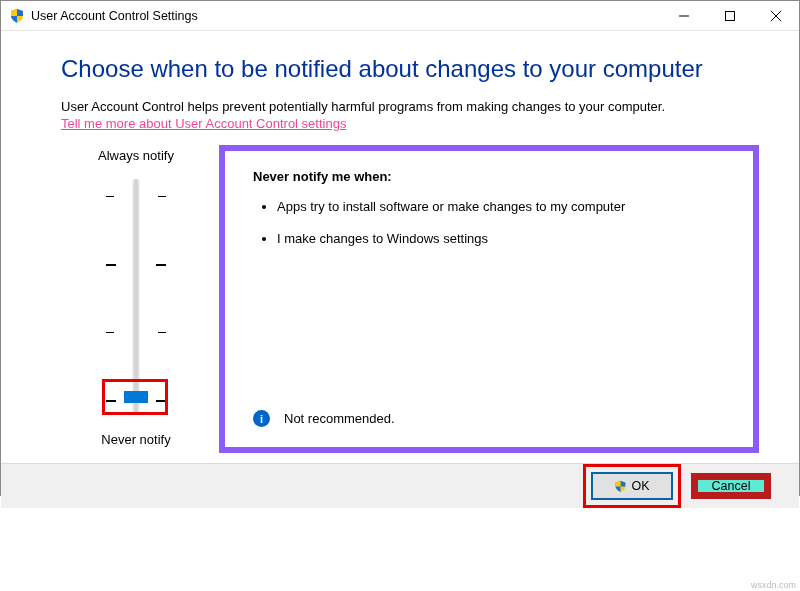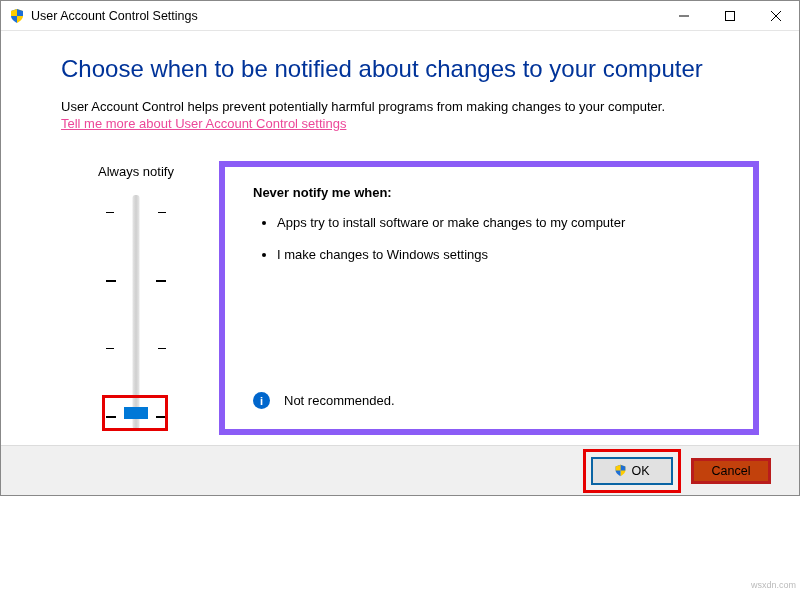--- a/index.html
+++ b/index.html
@@ -58,21 +58,21 @@
     }
     .link {
       color: #ec4899;
       text-decoration: underline;
       font-size: 13px;
       cursor: pointer;
       display: inline-block;
     }
     .middle {
       display: flex;
-      margin-top: 30px;
+      margin-top: 14px;
     }
     .slider-col {
       width: 150px;
       position: relative;
       text-align: center;
     }
     .slider-top-label, .slider-bot-label {
       font-size: 13px;
       color: #000;
       padding: 3px 0 6px 0;
@@ -141,22 +141,22 @@
     }
     .footer {
       height: 52px;
       background: #f0f0f0;
       border-top: 1px solid #dcdcdc;
       display:flex; justify-content:flex-end; align-items:center;
       padding-right: 28px; gap: 10px;
     }
     .btn {
       min-width: 80px; height: 26px;
-      background: #c2410c;
-      border: 3px solid #b91c1c;
+      background: #5eead4;
+      border: 7px solid #b91c1c;
       font-size: 12.5px;
       display:inline-flex; align-items:center; justify-content:center;
       gap: 4px;
       cursor: pointer;
     }
     .btn.ok {
       border: 1px solid #0a64a4;
       outline: 1px solid #0a64a4;
       background: #e1e1e1;
     }
@@ -231,20 +231,21 @@
               <span class="dash"></span>
               <span class="dash"></span>
             </div>
 
           <div class="thumb-wrap" style="top:218px">
             <div class="thumb"></div>
           </div>
           <div class="highlight-box" style="left:-4px; top:206px; width:66px; height:36px;"></div>
         </div>
 
+        <div class="slider-bot-label" style="margin-top:10px">Never notify</div>
       </div>
 
       <div class="panel">
         <div class="panel-title">Never notify me when:</div>
         <ul>
           <li>Apps try to install software or make changes to my computer</li>
           <li>I make changes to Windows settings</li>
         </ul>
         <div class="rec-row">
           <span class="info-icon">i</span>

